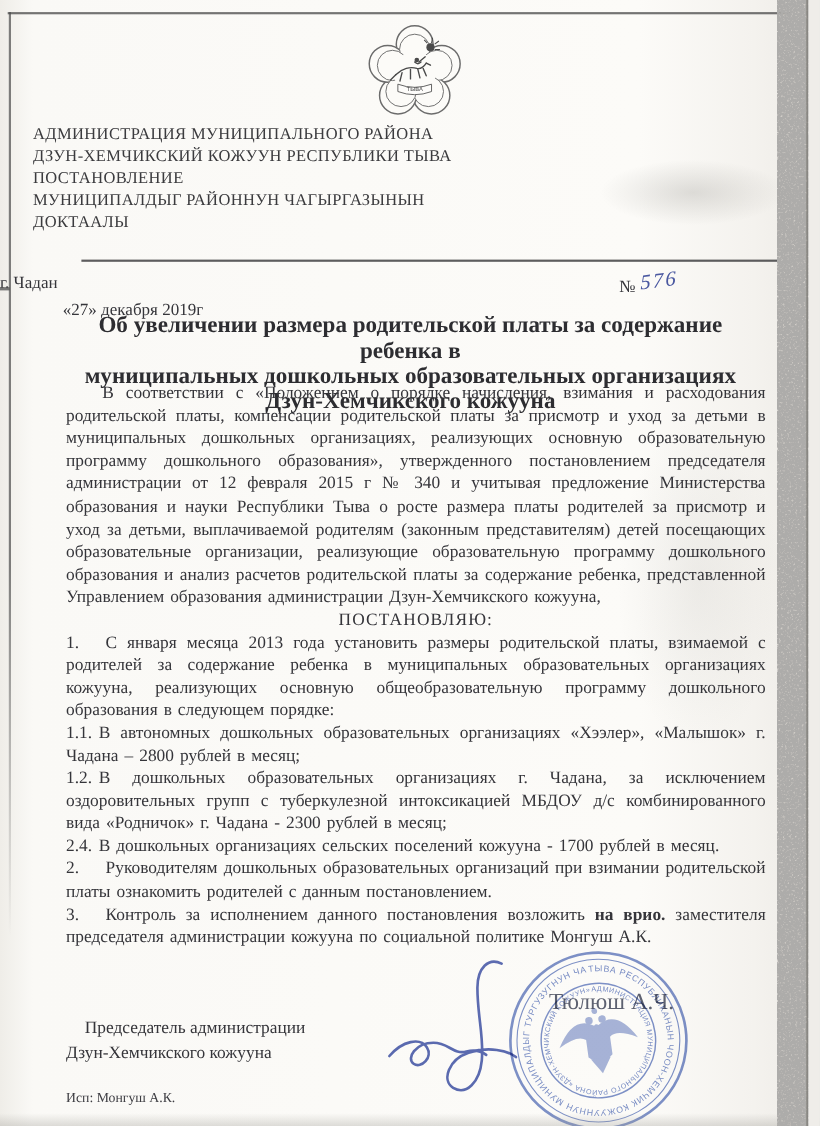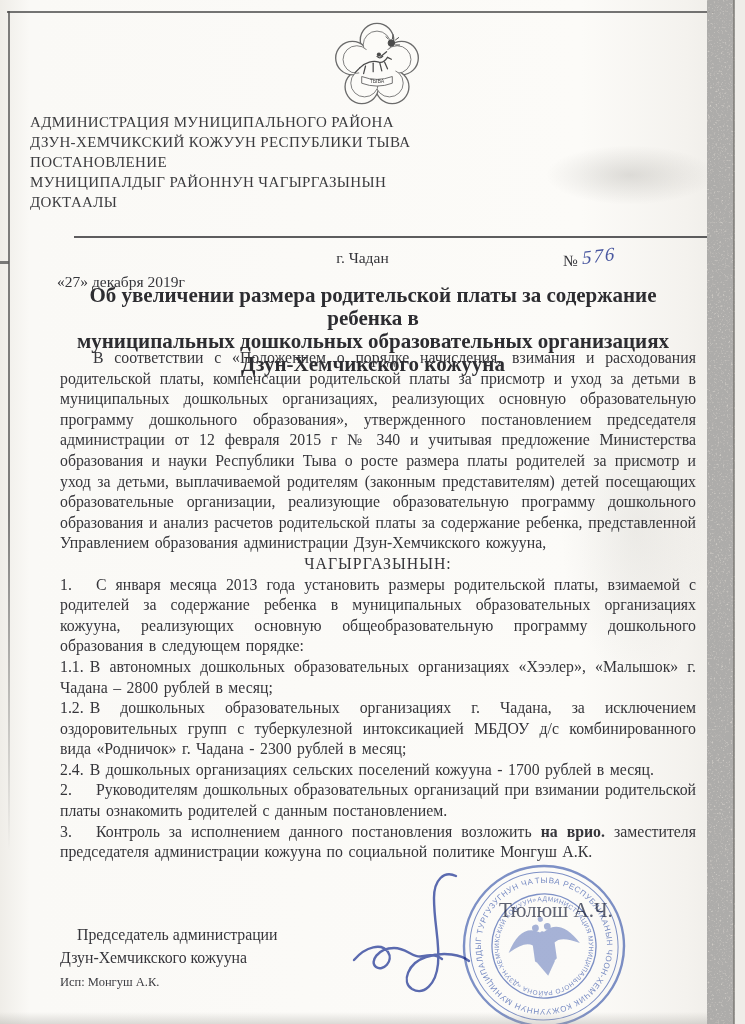--- a/index.html
+++ b/index.html
@@ -20,40 +20,40 @@
   .bottom-shade{position:absolute;left:0;bottom:0;width:745px;height:12px;background:linear-gradient(rgba(160,158,152,0),rgba(160,158,152,.35));z-index:6;}
   
   .emblem{position:absolute;left:324px;top:22px;width:106px;height:88px;z-index:2;}
   
   .header{position:absolute;left:30px;top:113px;width:690px;text-align:left;
     font-size:15px;line-height:19.9px;letter-spacing:.35px;color:#3b3b3e;z-index:1;}
   .rule{position:absolute;left:74px;top:236px;width:634px;height:2px;background:#414143;opacity:.85;z-index:1;}
   
   .meta{position:absolute;left:0;top:249px;width:745px;height:24px;font-size:15.5px;z-index:1;}
   .meta-date{position:absolute;left:57px;top:0;margin-top:24px;}
-  .meta-place{position:absolute;left:0;right:20px;top:0;text-align:center;}
+  .meta-place{position:absolute;left:0;right:20px;top:0;text-align:left;}
   .meta-num{position:absolute;left:563px;top:0;}
   .hand-num{display:inline-block;font-style:italic;font-size:19px;color:#4a58a0;
     transform:rotate(-7deg) skewX(-6deg);letter-spacing:2px;position:relative;top:-4px;left:4px;}
   
   .title{position:absolute;left:75px;top:284px;width:596px;text-align:center;
     font-weight:bold;font-size:21px;line-height:23px;color:#2d2d31;z-index:1;}
   
   .content{position:absolute;left:60px;top:348px;width:636px;font-size:15.8px;
     line-height:20.6px;text-align:justify;word-spacing:1.5px;z-index:1;}
   .content p{margin:0;}
   .p-indent{text-indent:33px;}
   .resolve{text-align:center;text-indent:0;letter-spacing:1px;}
   .item-num{margin-right:6px;}
   .item-num.wide{display:inline-block;min-width:30px;}
   .b{font-weight:bold;}
   
   .sig{position:absolute;left:60px;top:923px;font-size:15.8px;line-height:23px;z-index:1;}
   .sig-l1{padding-left:17px;}
-  .sig-exec{font-size:12.5px;margin-top:2px;color:#3d3d42;}
+  .sig-exec{font-size:12.5px;margin-top:18px;color:#3d3d42;}
   .signer-name{position:absolute;left:499px;top:898px;font-size:21px;color:#5d6170;z-index:4;}
   .signature-svg{position:absolute;left:338px;top:868px;z-index:5;}
   .stamp-svg{position:absolute;left:458px;top:860px;z-index:5;mix-blend-mode:multiply;opacity:.88;
     transform:rotate(-8deg);}
 </style>
 </head>
 <body>
 
 <div class="page">
 
@@ -117,21 +117,21 @@
   </div>
 
   <div class="title">
     <div>Об увеличении размера родительской платы за содержание ребенка в</div>
     <div>муниципальных дошкольных образовательных организациях</div>
     <div>Дзун-Хемчикского кожууна</div>
   </div>
 
   <div class="content">
     <p class="p-indent">В соответствии с «Положением о порядке начисления, взимания и расходования родительской платы, компенсации родительской платы за присмотр и уход за детьми в муниципальных дошкольных организациях, реализующих основную образовательную программу дошкольного образования», утвержденного постановлением председателя администрации от 12 февраля 2015 г № 340 и учитывая предложение Министерства образования и науки Республики Тыва о росте размера платы родителей за присмотр и уход за детьми, выплачиваемой родителям (законным представителям) детей посещающих образовательные организации, реализующие образовательную программу дошкольного образования и анализ расчетов родительской платы за содержание ребенка, представленной Управлением образования администрации Дзун-Хемчикского кожууна,</p>
-    <p class="resolve">ЧАГЫРГАЗЫНЫН:</p>
+    <p class="resolve">ПОСТАНОВЛЯЮ:</p>
     <p><span class="item-num wide">1.</span><span>С января месяца 2013 года установить размеры родительской платы, взимаемой с родителей за содержание ребенка в муниципальных образовательных организациях кожууна, реализующих основную общеобразовательную программу дошкольного образования в следующем порядке:</span></p>
     <p><span class="item-num">1.1.</span><span>В автономных дошкольных образовательных организациях «Хээлер», «Малышок» г. Чадана – 2800 рублей в месяц;</span></p>
     <p><span class="item-num">1.2.</span><span>В дошкольных образовательных организациях г. Чадана, за исключением оздоровительных групп с туберкулезной интоксикацией МБДОУ д/с комбинированного вида «Родничок» г. Чадана - 2300 рублей в месяц;</span></p>
     <p><span class="item-num">2.4.</span><span>В дошкольных организациях сельских поселений кожууна - 1700 рублей в месяц.</span></p>
     <p><span class="item-num wide">2.</span><span>Руководителям дошкольных образовательных организаций при взимании родительской платы ознакомить родителей с данным постановлением.</span></p>
     <p><span class="item-num wide">3.</span><span>Контроль за исполнением данного постановления возложить</span> <span class="b">на врио.</span> <span>заместителя председателя администрации кожууна по социальной политике Монгуш А.К.</span></p>
   </div>
 
   <div class="sig">
     <div class="sig-l1">Председатель администрации</div>

